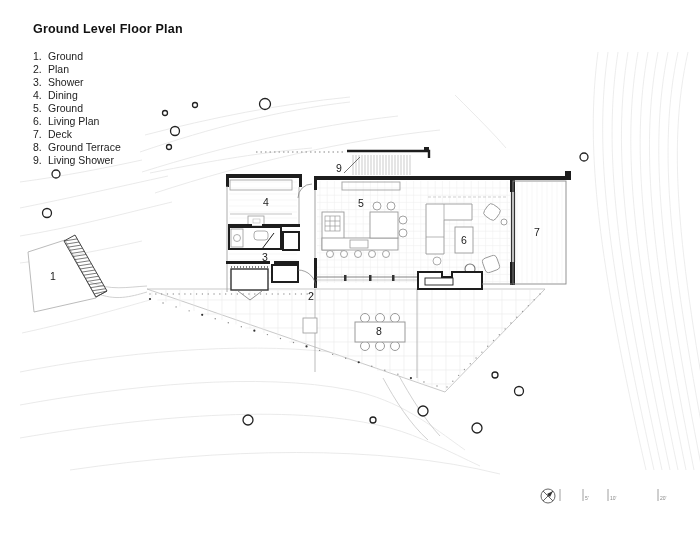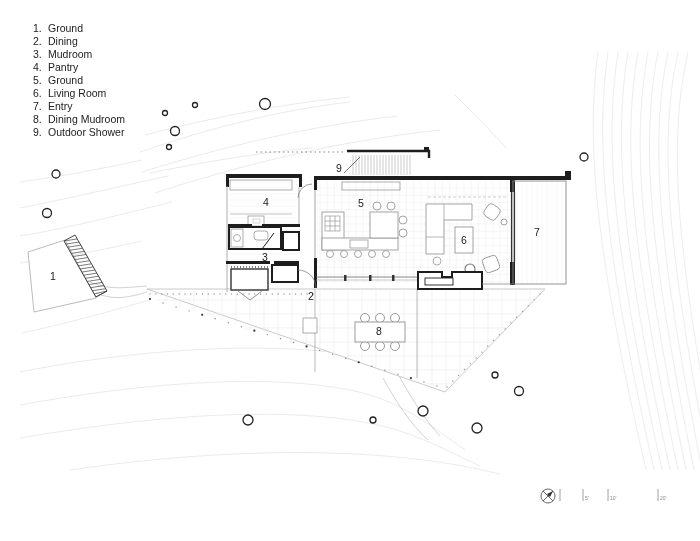--- a/index.html
+++ b/index.html
@@ -465,53 +465,54 @@
       <line x1="608" y1="489" x2="608" y2="501"></line>
       <line x1="658" y1="489" x2="658" y2="501"></line>
     </g>
     <text class="scale-label" x="585" y="500">5'</text>
     <text class="scale-label" x="610" y="500">10'</text>
     <text class="scale-label" x="660" y="500">20'</text>
   </g>
 </svg>
 
 <div class="title-block">
+  <h1 class="plan-title">Ground Level Floor Plan</h1>
   <ol class="legend">
     <li>
           <span class="num">1.</span>
           <span>Ground</span>
         </li>
     <li>
           <span class="num">2.</span>
+          <span>Plan</span>
+        </li>
+    <li>
+          <span class="num">3.</span>
+          <span>Shower</span>
+        </li>
+    <li>
+          <span class="num">4.</span>
           <span>Dining</span>
-        </li>
-    <li>
-          <span class="num">3.</span>
-          <span>Mudroom</span>
-        </li>
-    <li>
-          <span class="num">4.</span>
-          <span>Pantry</span>
         </li>
     <li>
           <span class="num">5.</span>
           <span>Ground</span>
         </li>
     <li>
           <span class="num">6.</span>
-          <span>Living Room</span>
+          <span>Living Plan</span>
         </li>
     <li>
           <span class="num">7.</span>
-          <span>Entry</span>
+          <span>Deck</span>
         </li>
     <li>
           <span class="num">8.</span>
-          <span>Dining Mudroom</span>
+          <span>Ground Terrace</span>
         </li>
     <li>
           <span class="num">9.</span>
-          <span>Outdoor Shower</span>
+          <span>Living Shower</span>
         </li>
   </ol>
 </div>
 
 </div>
 
 </body></html>

